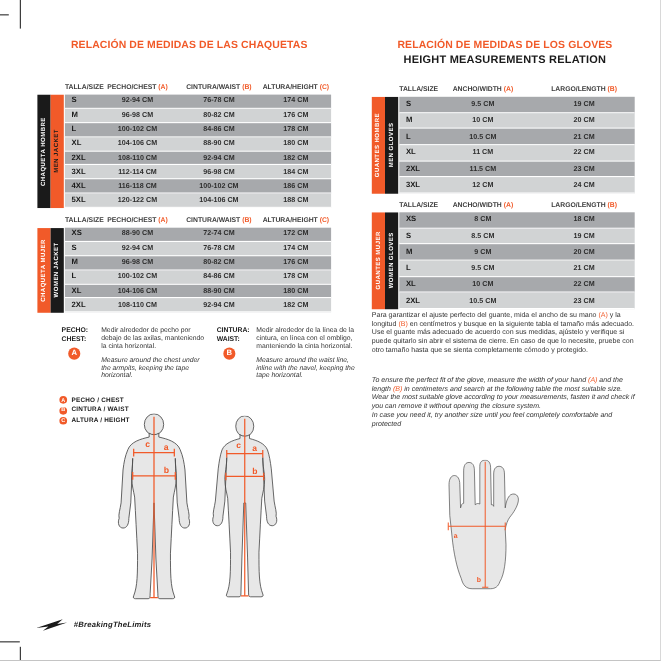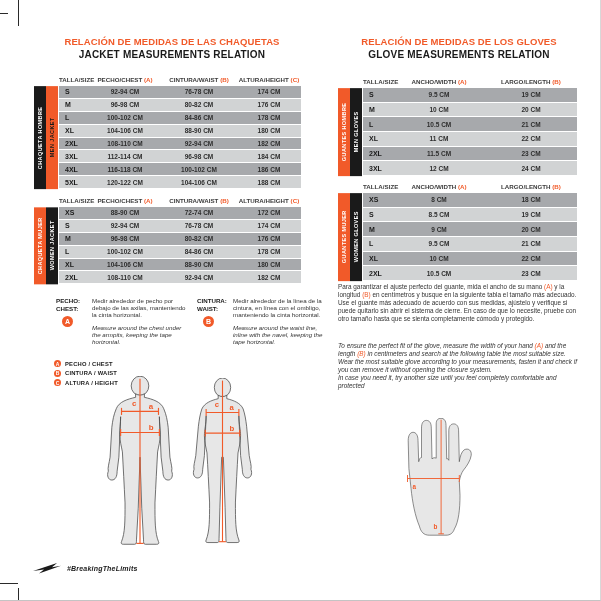--- a/index.html
+++ b/index.html
@@ -83,21 +83,20 @@
 
 <div class="page">
 
   <div class="crop" style="left:18px;top:0;width:1px;height:26px;"></div>
   <div class="crop" style="left:0;top:13px;width:8px;height:1px;"></div>
   <div class="crop" style="left:0;top:583px;width:18px;height:1px;"></div>
   <div class="crop" style="left:18px;top:588px;width:1px;height:13px;"></div>
 
   <div class="col col-left">
     <div class="title-es">RELACIÓN DE MEDIDAS DE LAS CHAQUETAS</div>
-    <div class="title-en">JACKET MEASUREMENTS RELATION</div>
 
     <div class="thead thead-jacket" style="top:40px;left:25px;">
       <span class="th th-size">TALLA/SIZE</span>
       <span class="th th-chest"><span>PECHO/CHEST</span> <span class="key">(A)</span></span>
       <span class="th th-waist"><span>CINTURA/WAIST</span> <span class="key">(B)</span></span>
       <span class="th th-height"><span>ALTURA/HEIGHT</span> <span class="key">(C)</span></span>
     </div>
 
     <div class="sizes-table" style="top:50px;left:0;">
       <div class="vbar black">CHAQUETA HOMBRE</div>
@@ -289,21 +288,21 @@
       <line class="mline" x1="27" y1="60" x2="27" y2="68"></line>
       <line class="mline" x1="67" y1="60" x2="67" y2="68"></line>
       <text class="mlabel" x="38" y="34">c</text>
       <text class="mlabel" x="55" y="37">a</text>
       <text class="mlabel" x="55" y="61">b</text>
     </svg>
   </div>
 
   <div class="col col-right">
     <div class="title-es">RELACIÓN DE MEDIDAS DE LOS GLOVES</div>
-    <div class="title-en">GLOVE MEASUREMENTS RELATION</div>
+    <div class="title-en">HEIGHT MEASUREMENTS RELATION</div>
 
     <div class="thead thead-glove" style="top:42px;left:25px;">
       <span class="th th-size">TALLA/SIZE</span>
       <span class="th th-width"><span>ANCHO/WIDTH</span> <span class="key">(A)</span></span>
       <span class="th th-length"><span>LARGO/LENGTH</span> <span class="key">(B)</span></span>
     </div>
 
     <div class="sizes-table" style="top:52px;left:0;">
       <div class="vbar orange">GUANTES HOMBRE</div>
       <div class="vbar black">MEN GLOVES</div>

